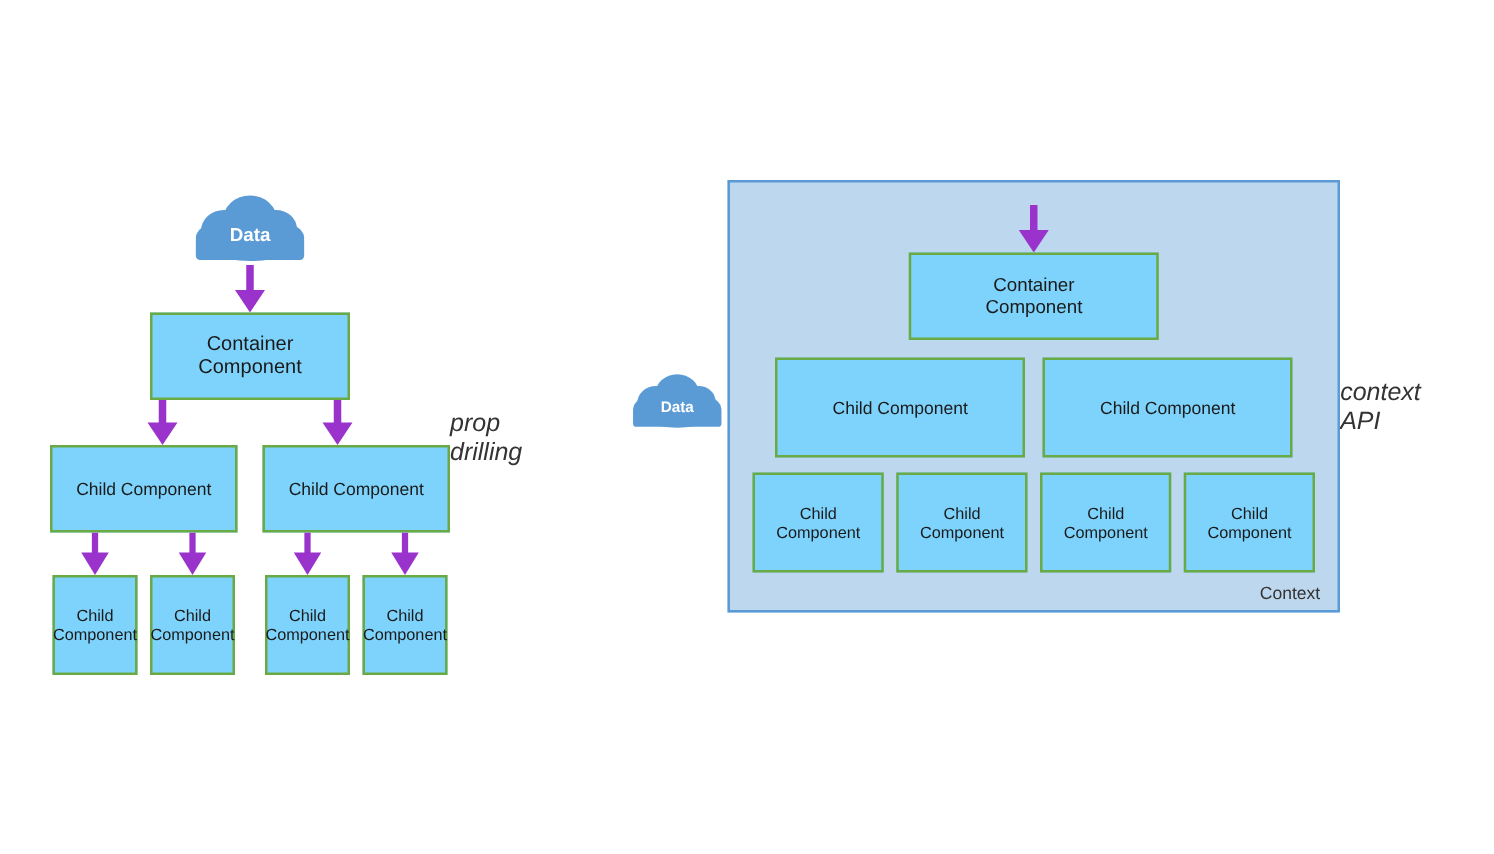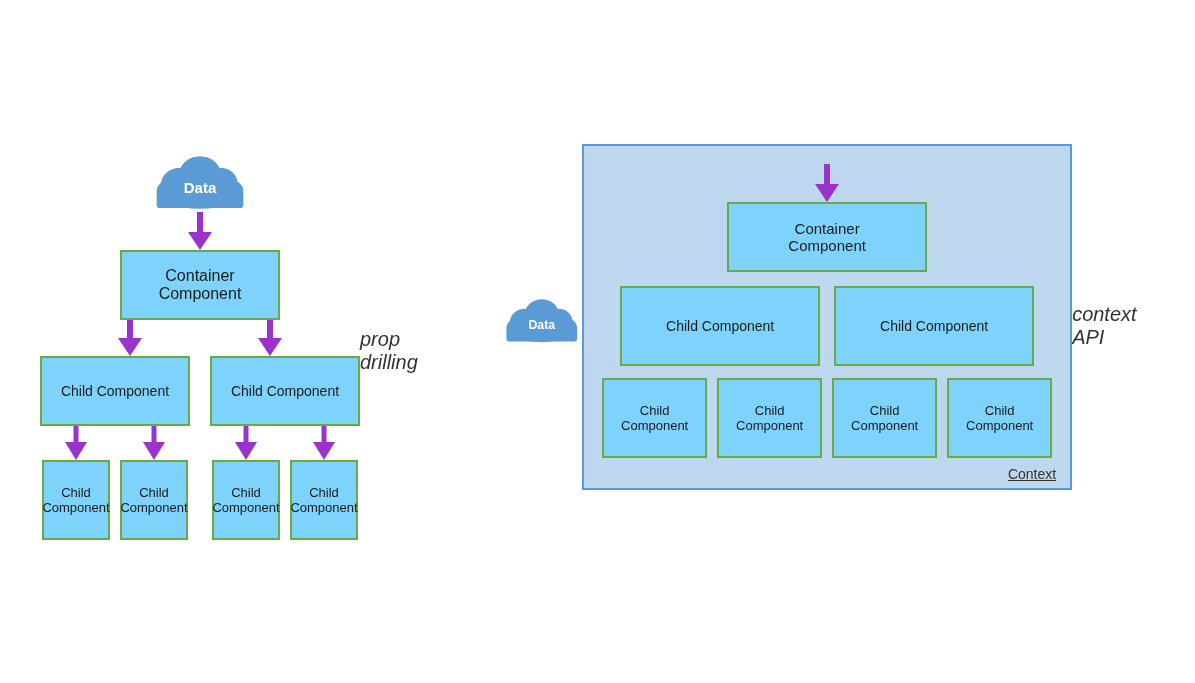--- a/index.html
+++ b/index.html
@@ -82,21 +82,20 @@
       display: flex;
       flex-direction: column;
       align-items: center;
     }
     .context-label {
       position: absolute;
       bottom: 6px;
       right: 14px;
       font-size: 14px;
       color: #333;
-      text-decoration: underline;
     }
     .context-children-row {
       display: flex;
       gap: 14px;
       margin-top: 4px;
     }
     .context-leaves-row {
       display: flex;
       gap: 10px;
       margin-top: 12px;

